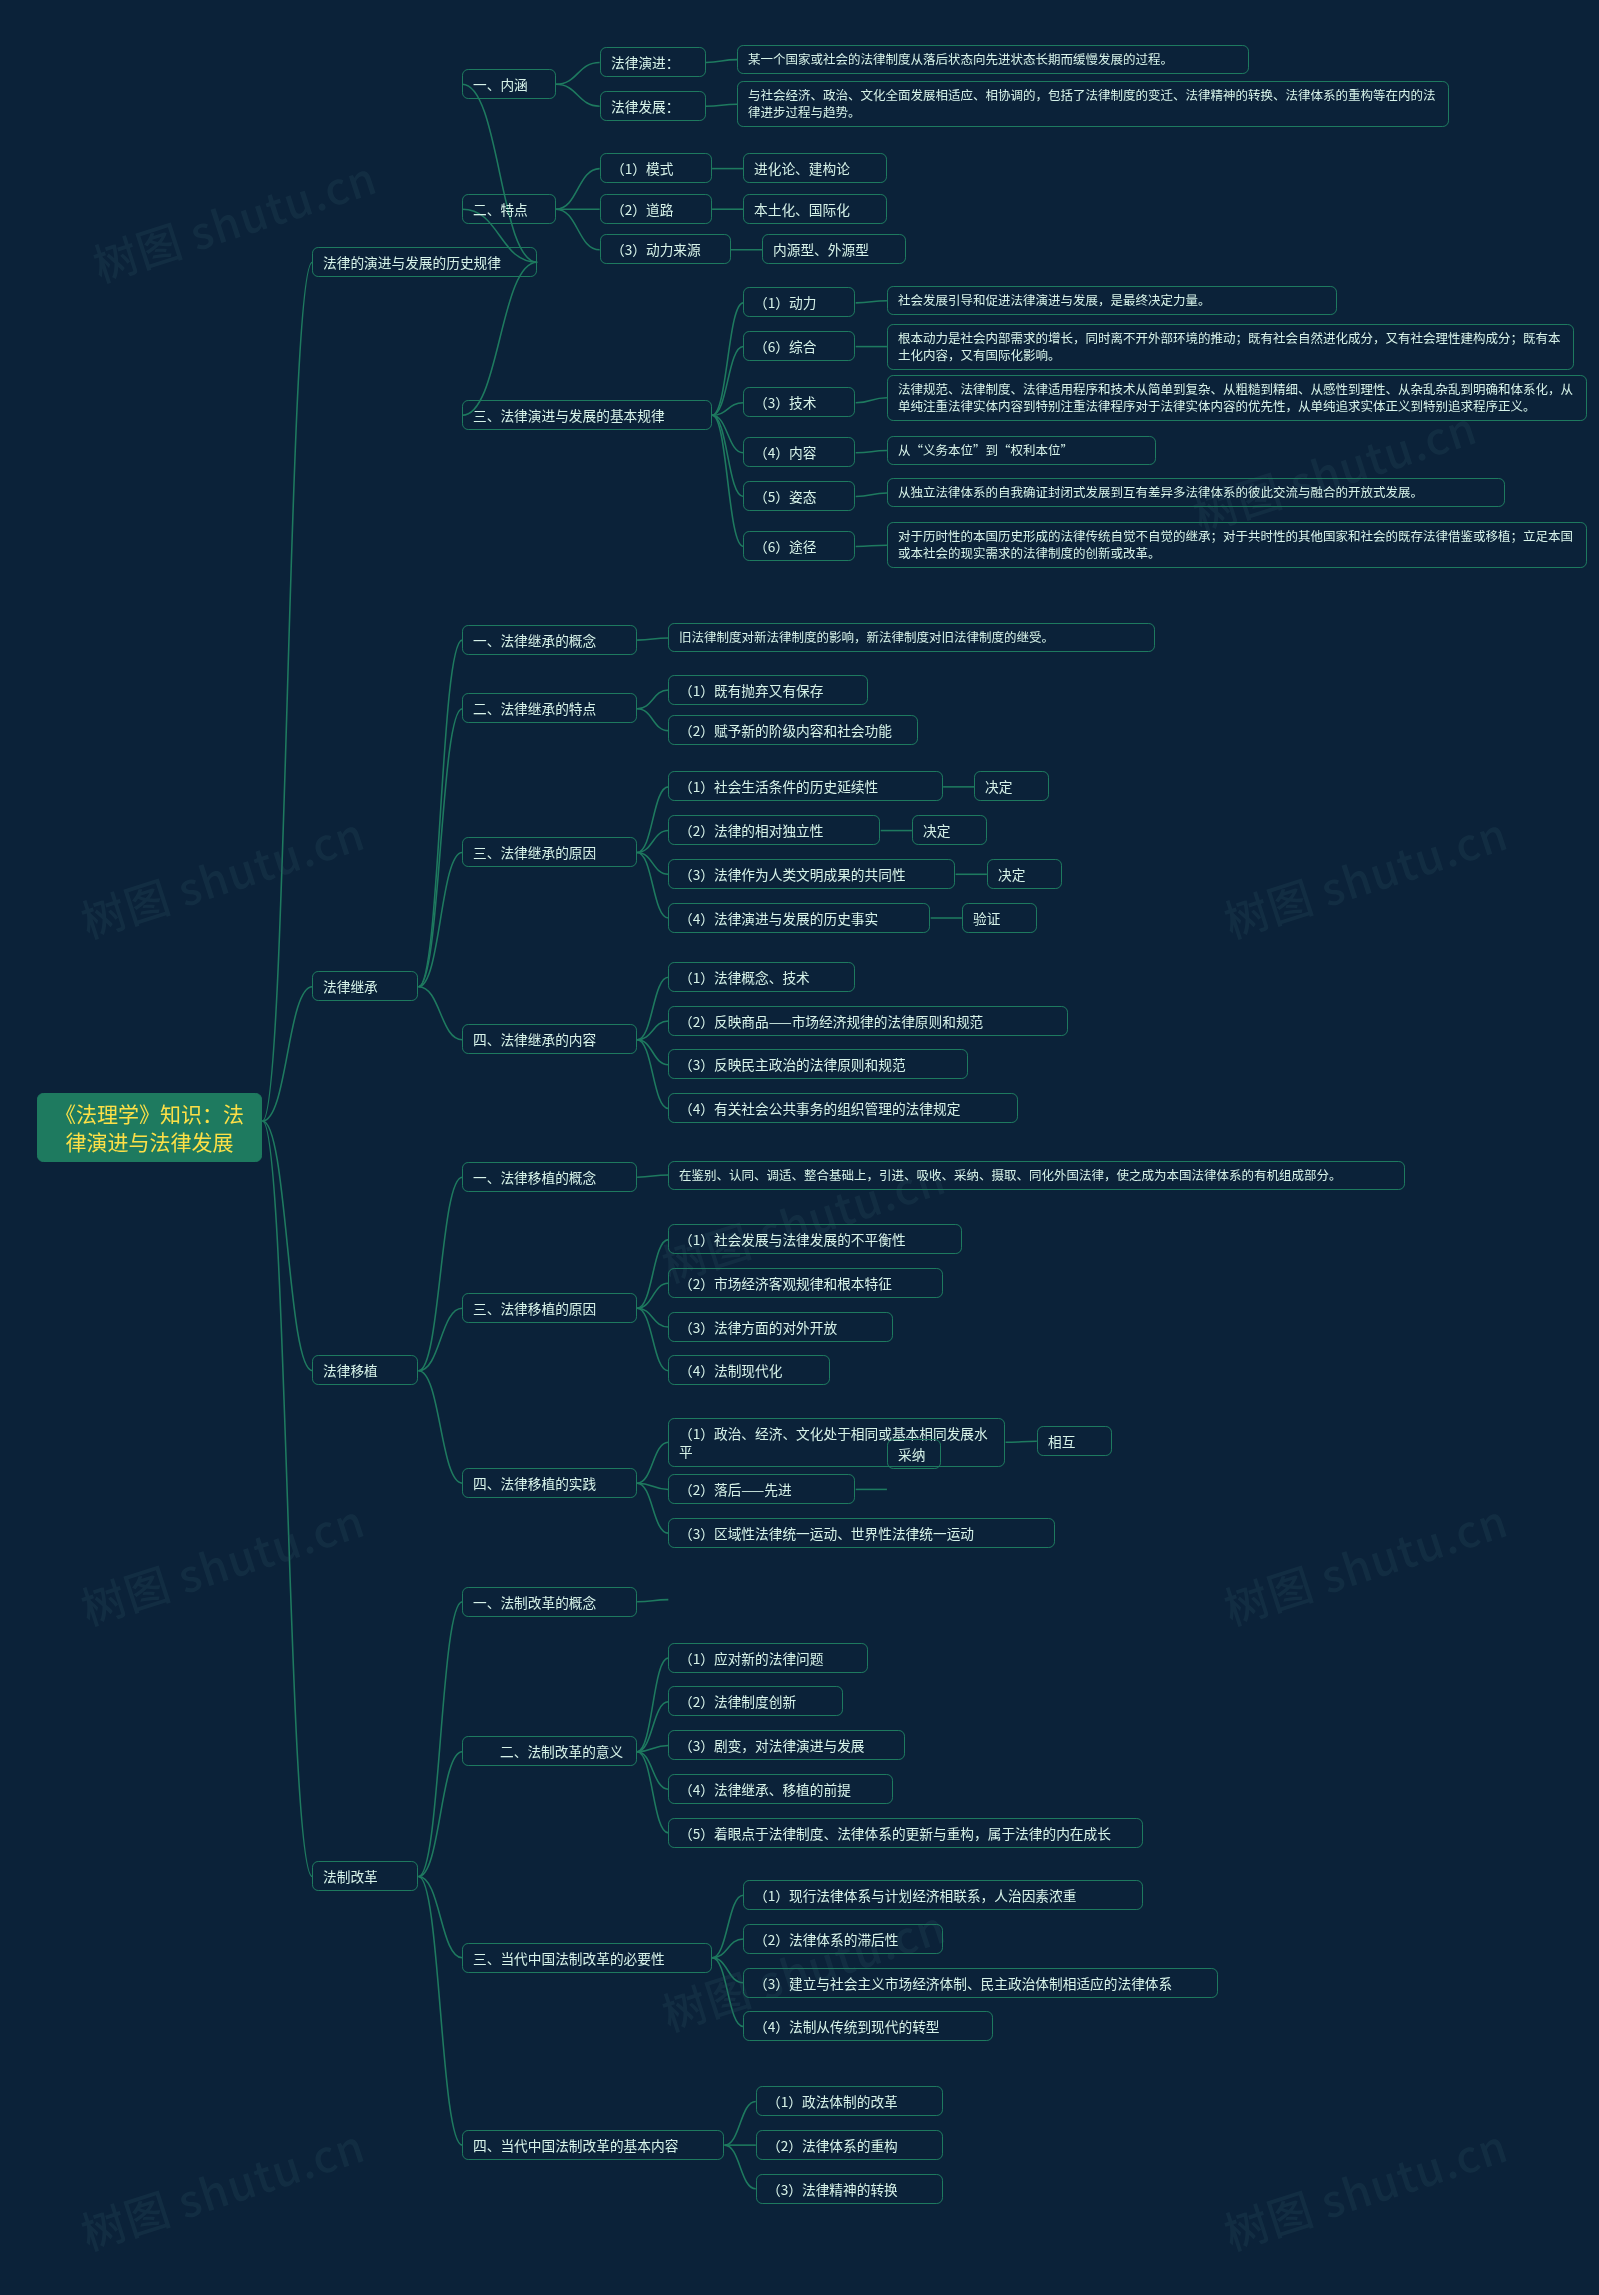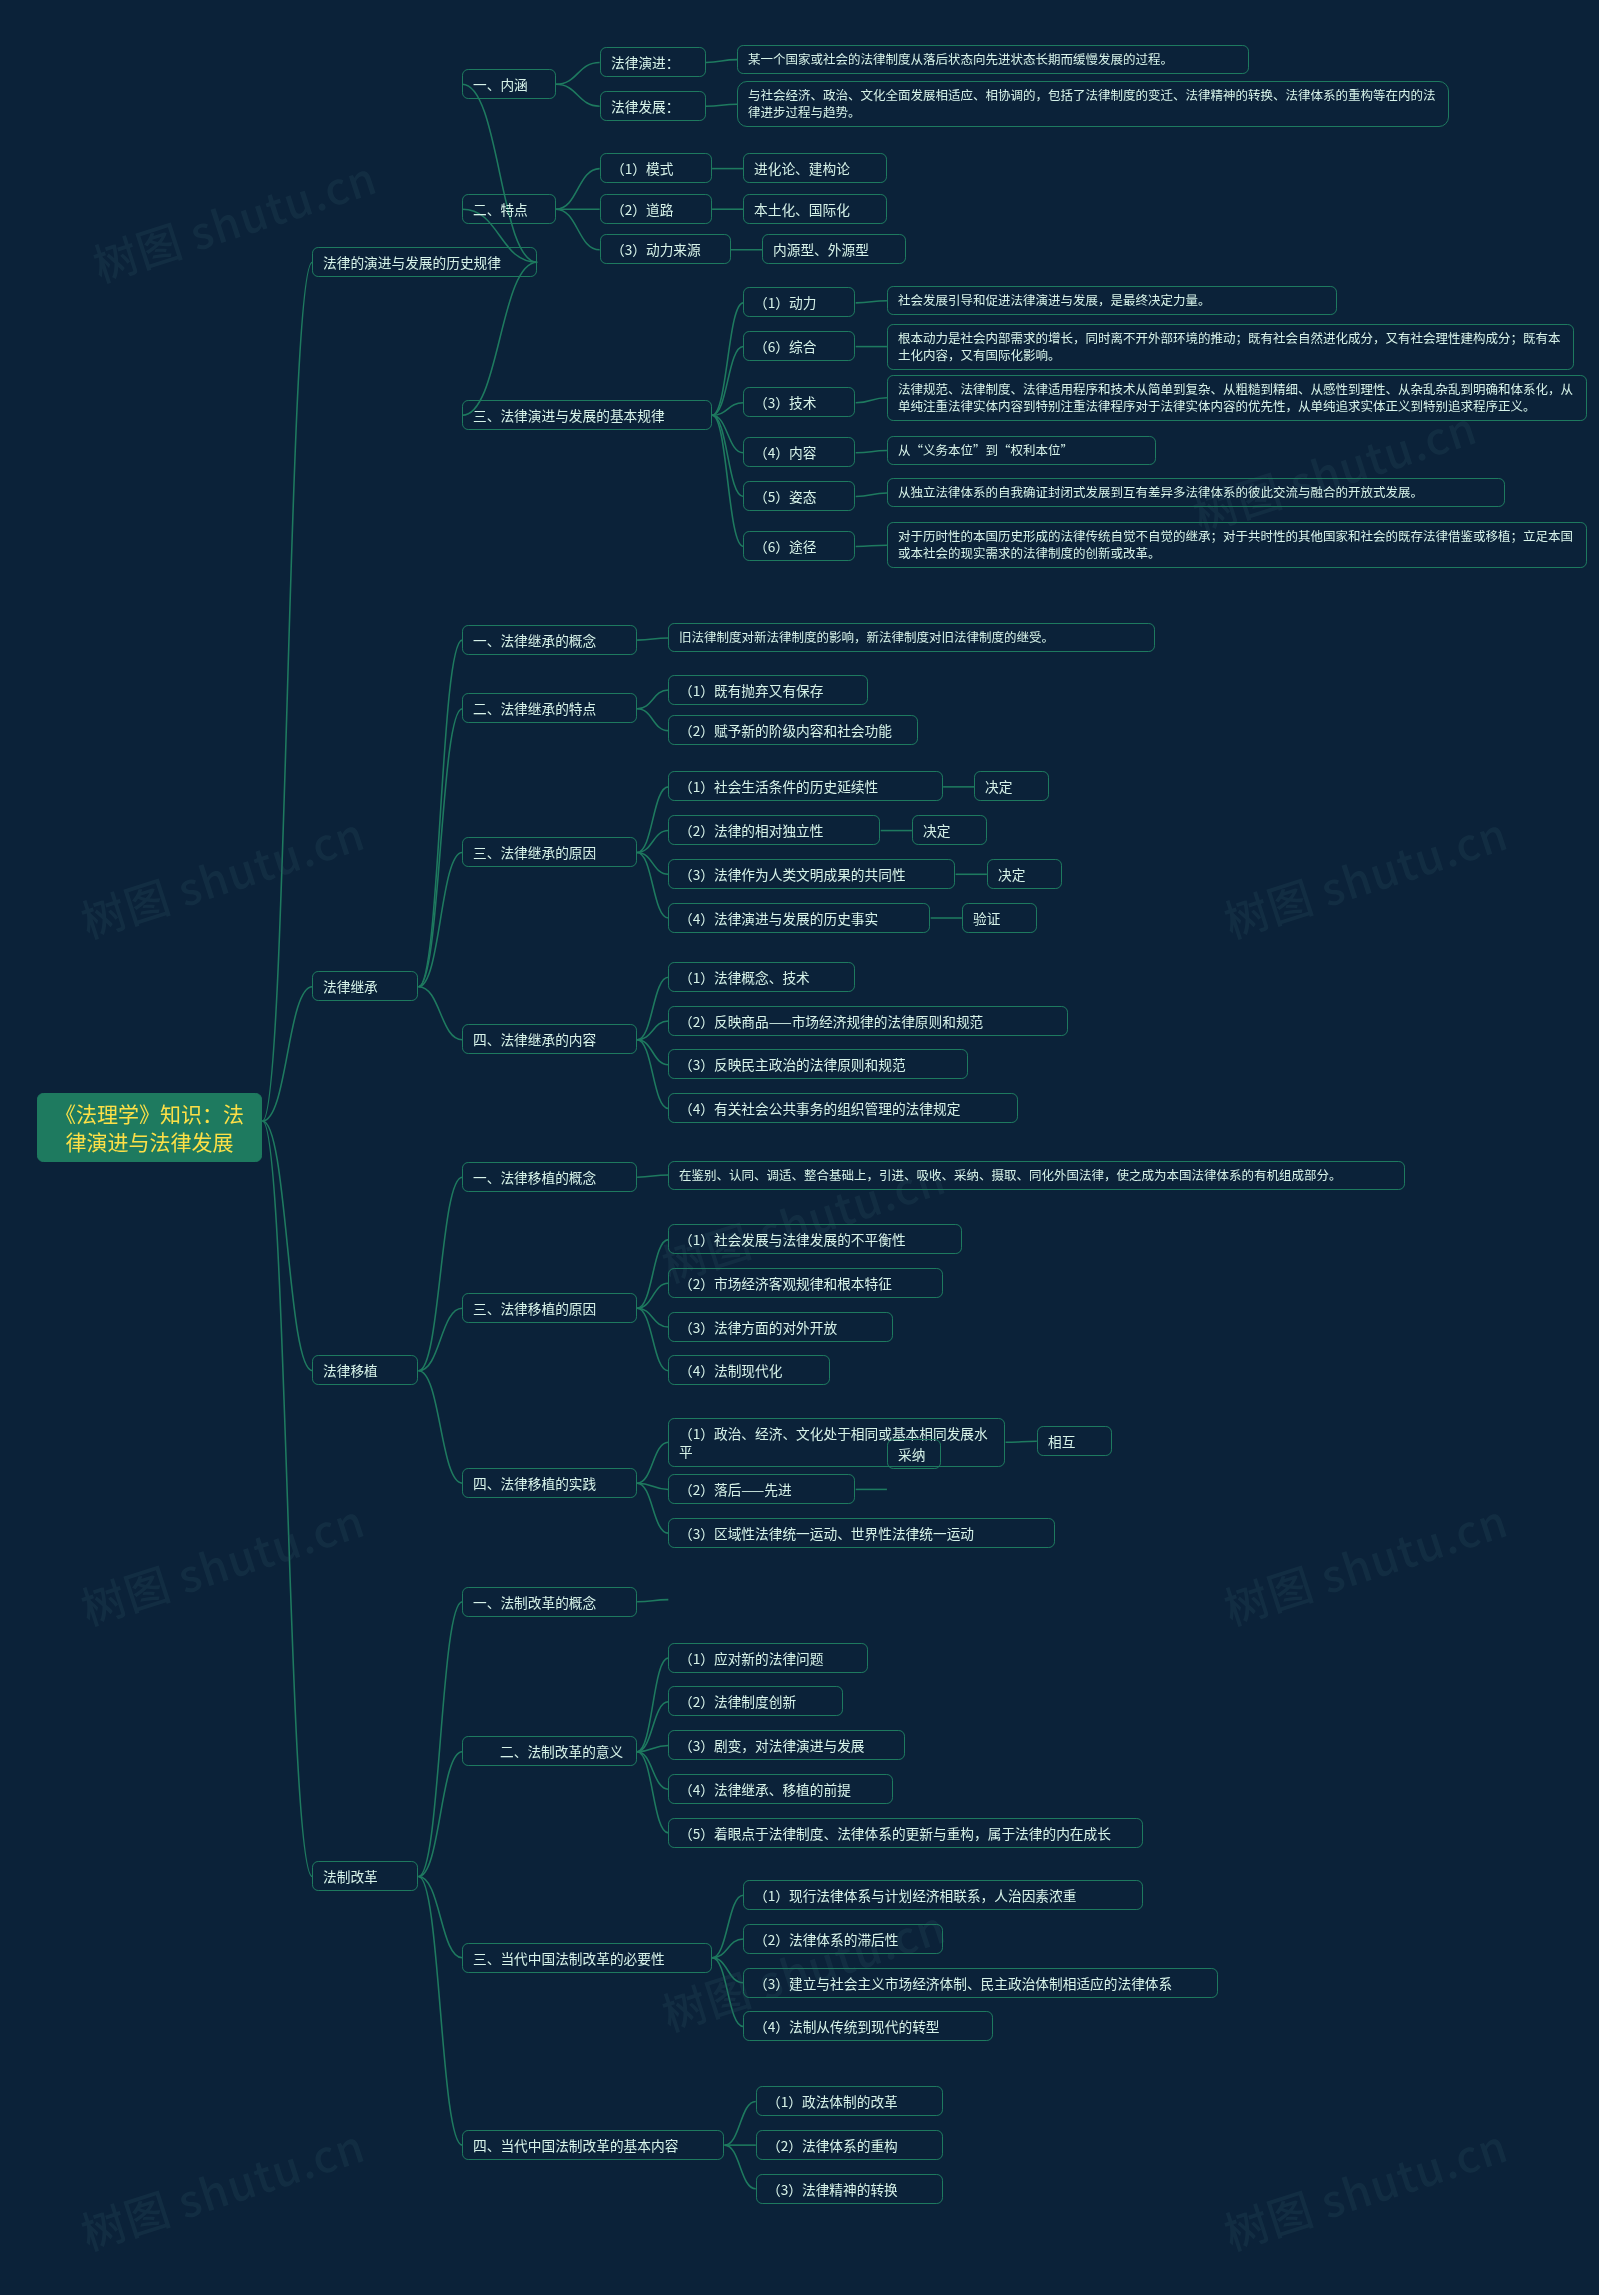--- a/index.html
+++ b/index.html
@@ -109,21 +109,21 @@
     <div class="watermark" style="left: 75px; top: 2155px;">树图 shutu.cn</div>
     <div class="node root" style="left: 37px; top: 1093px; width: 225px; min-height: 44px;">《法理学》知识：法律演进与法律发展</div>
     <div class="node" style="left: 312px; top: 247px; width: 225px;">法律的演进与发展的历史规律</div>
     <div class="node" style="left: 312px; top: 971px; width: 106px;">法律继承</div>
     <div class="node" style="left: 312px; top: 1355px; width: 106px;">法律移植</div>
     <div class="node" style="left: 312px; top: 1861px; width: 106px;">法制改革</div>
     <div class="node" style="left: 462px; top: 69px; width: 94px;">一、内涵</div>
     <div class="node" style="left: 600px; top: 47px; width: 106px;">法律演进：</div>
     <div class="node wide" style="left: 737px; top: 45px; width: 512px;">某一个国家或社会的法律制度从落后状态向先进状态长期而缓慢发展的过程。</div>
     <div class="node" style="left: 600px; top: 91px; width: 106px;">法律发展：</div>
-    <div class="node wide" style="left: 737px; top: 81px; width: 712px; border-radius: 10px;">与社会经济、政治、文化全面发展相适应、相协调的，包括了法律制度的变迁、法律精神的转换、法律体系的重构等在内的法律进步过程与趋势。</div>
+    <div class="node wide" style="left: 737px; top: 81px; width: 712px;">与社会经济、政治、文化全面发展相适应、相协调的，包括了法律制度的变迁、法律精神的转换、法律体系的重构等在内的法律进步过程与趋势。</div>
     <div class="node" style="left: 462px; top: 194px; width: 94px;">二、特点</div>
     <div class="node" style="left: 600px; top: 153px; width: 112px;">（1）模式</div>
     <div class="node" style="left: 743px; top: 153px; width: 144px;">进化论、建构论</div>
     <div class="node" style="left: 600px; top: 194px; width: 112px;">（2）道路</div>
     <div class="node" style="left: 743px; top: 194px; width: 144px;">本土化、国际化</div>
     <div class="node" style="left: 600px; top: 234px; width: 131px;">（3）动力来源</div>
     <div class="node" style="left: 762px; top: 234px; width: 144px;">内源型、外源型</div>
     <div class="node" style="left: 462px; top: 400px; width: 250px;">三、法律演进与发展的基本规律</div>
     <div class="node" style="left: 743px; top: 287px; width: 112px;">（1）动力</div>
     <div class="node wide" style="left: 887px; top: 286px; width: 450px;">社会发展引导和促进法律演进与发展，是最终决定力量。</div>

